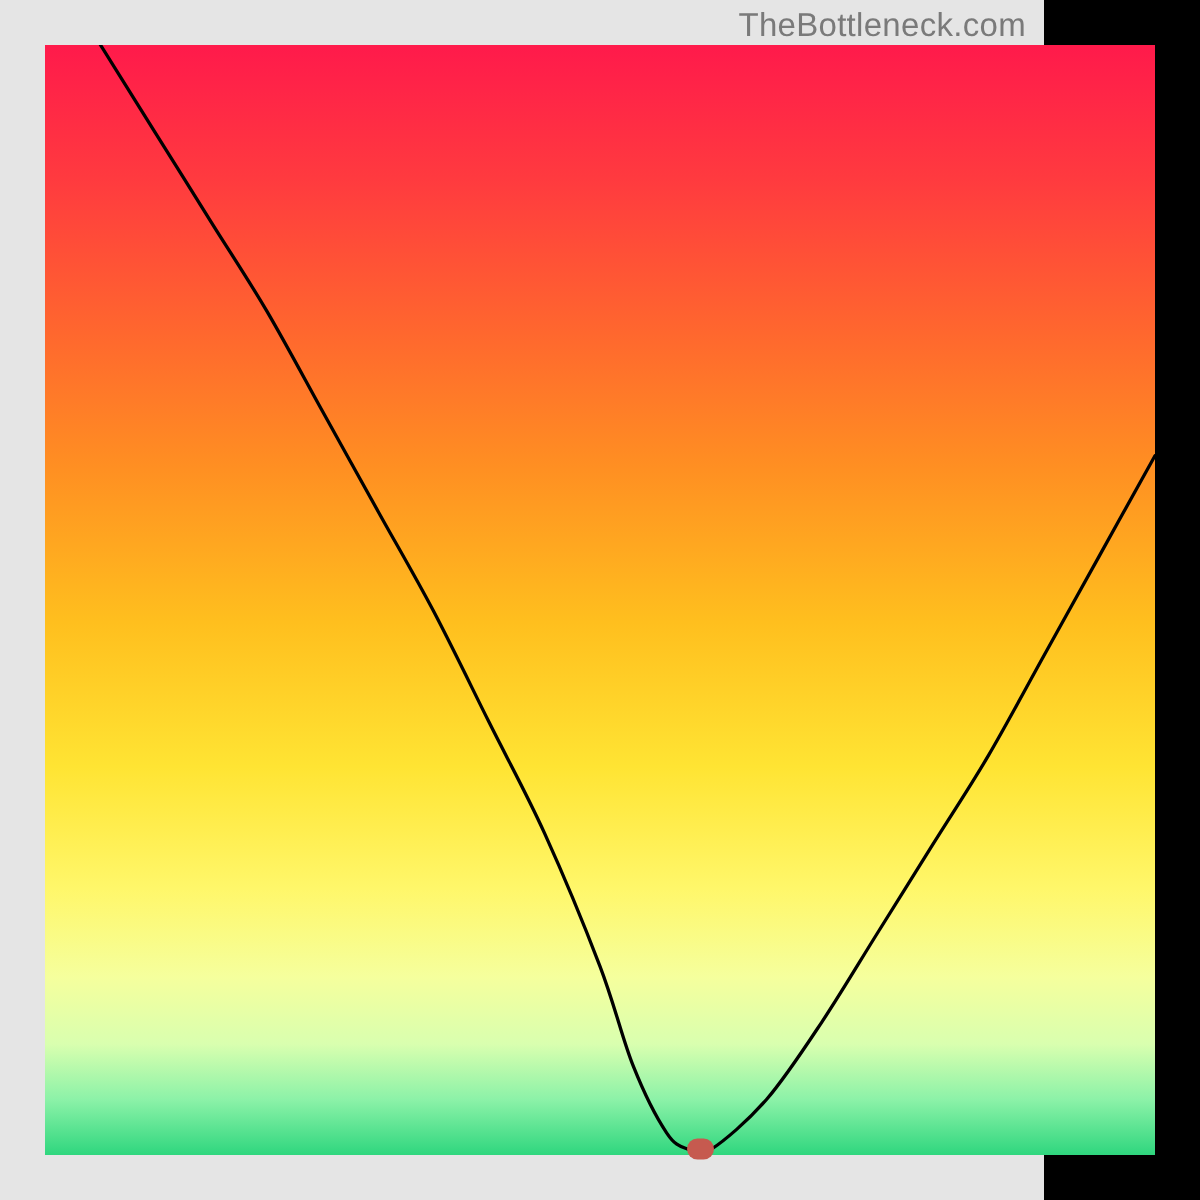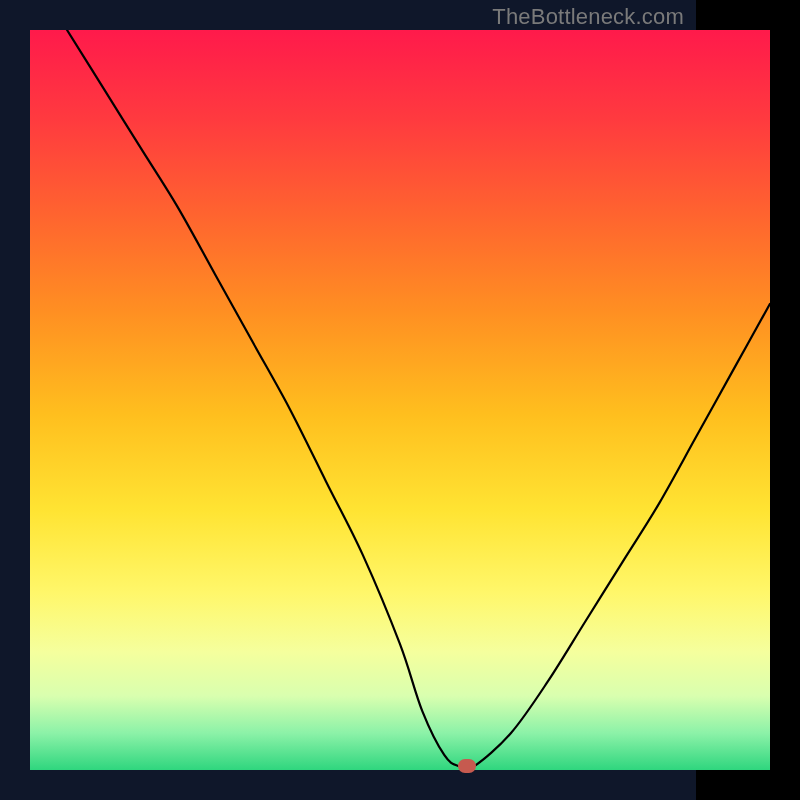--- a/index.html
+++ b/index.html
@@ -10,21 +10,21 @@
     background: #000;
     overflow: hidden;
     font-family: Arial, Helvetica, sans-serif;
   }
   .frame {
     position: absolute;
     left: 0;
     top: 0;
     width: 696px;
     height: 800px;
-    background: #0f172a;
+    background: #e5e5e5;
   }
   .plot {
     position: absolute;
     left: 30px;
     top: 30px;
     width: 740px;
     height: 740px;
     
     background: linear-gradient(to bottom,
       #ff1a4b 0%,

